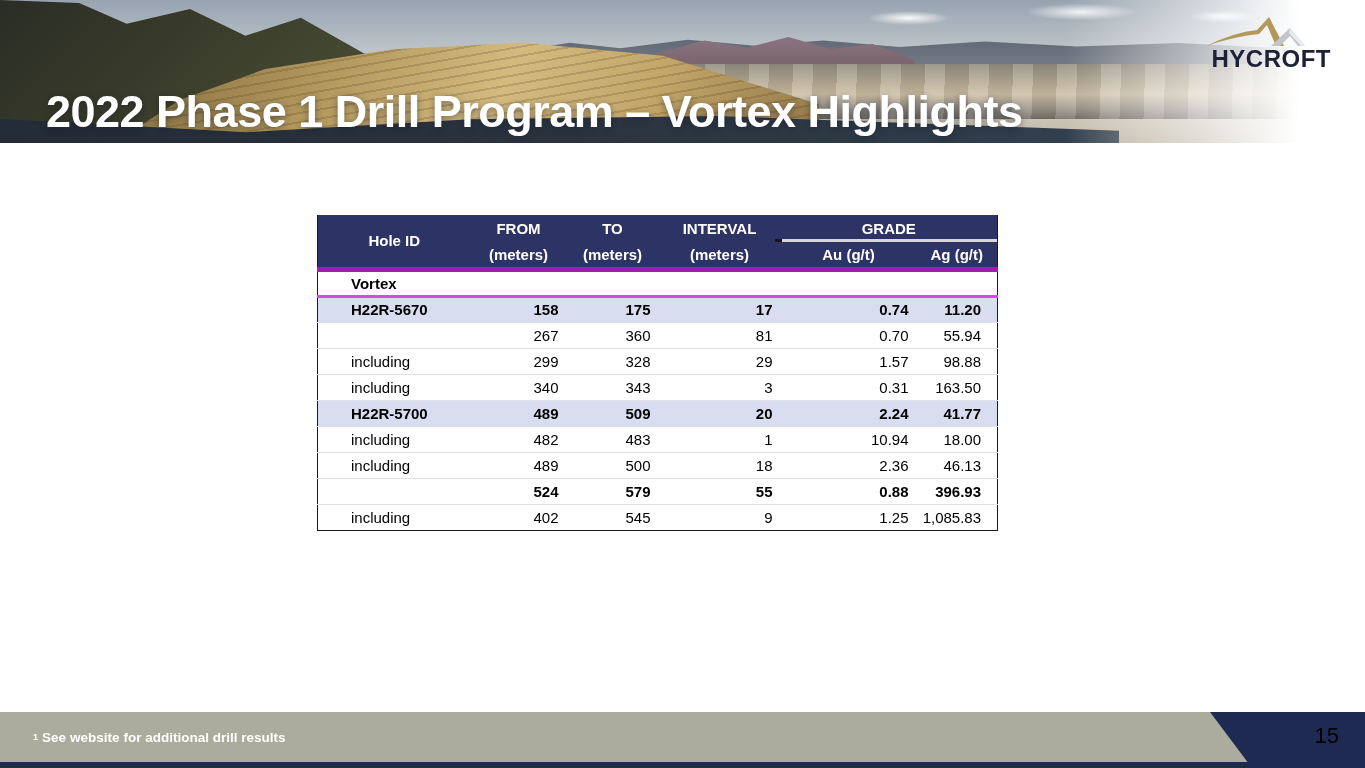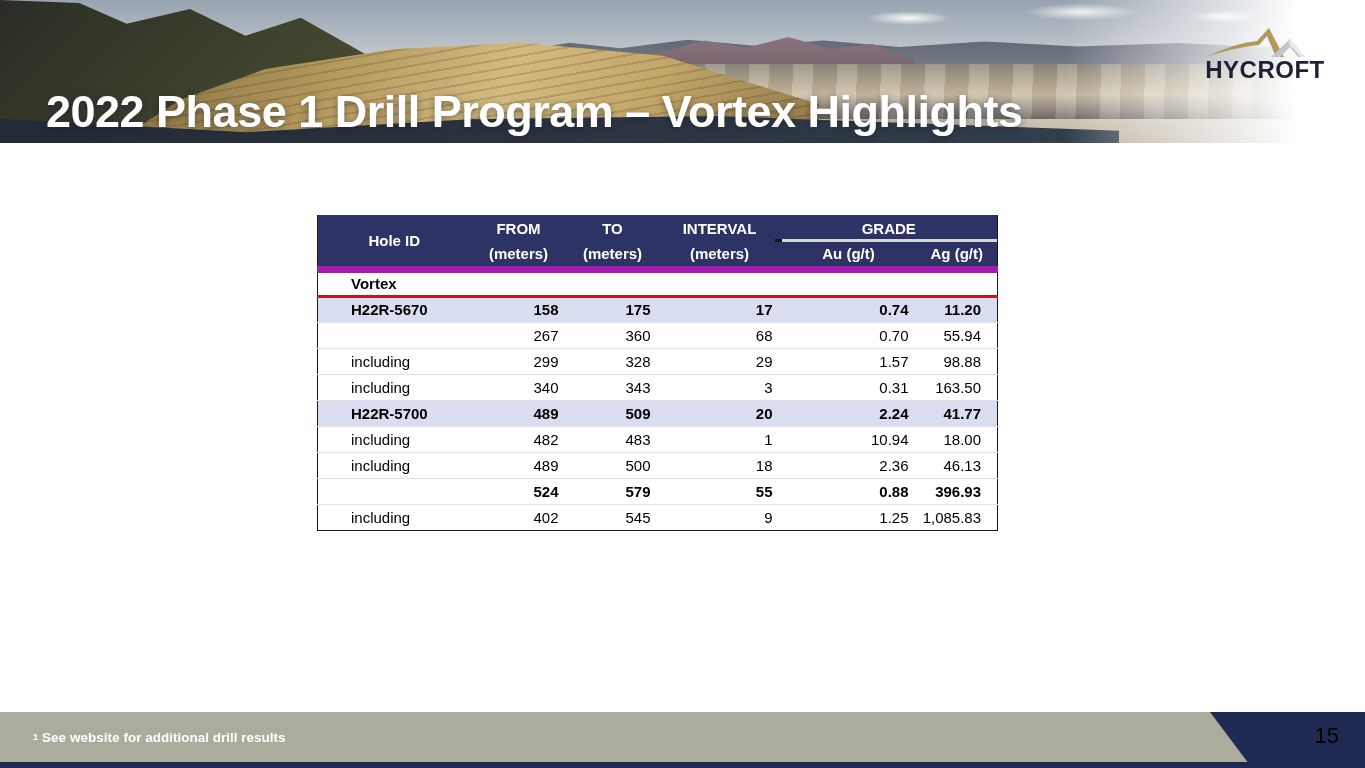--- a/index.html
+++ b/index.html
@@ -47,38 +47,38 @@
     clip-path:polygon(0 10%,22% 60%,42% 12%,64% 0,100% 55%,100% 100%,0 100%);
     background:linear-gradient(90deg,#232b36 0%,#2b3440 55%,#32404e 100%);}
   .hero .fade-right{position:absolute;top:0;right:0;width:22%;height:100%;
     background:linear-gradient(90deg,rgba(255,255,255,0) 0%,rgba(255,255,255,.55) 45%,#fff 78%);}
 
   .slide-title{position:absolute;left:46px;top:86px;z-index:5;
     font-size:45px;font-weight:bold;letter-spacing:-0.5px;color:#fff;white-space:nowrap;
     text-shadow:0 2px 7px rgba(20,25,40,.45);}
 
   
-  .logo{position:absolute;top:22px;right:34px;width:132px;text-align:center;z-index:6;}
+  .logo{position:absolute;top:11px;right:34px;width:132px;text-align:right;z-index:6;}
   .logo svg{display:block;margin:0 auto;}
   .logo-text{font-size:24px;font-weight:bold;letter-spacing:.5px;color:var(--logo-navy,#1c2133);line-height:1;margin-top:-2px;}
 
   
   .table-wrap{position:absolute;left:317px;top:215px;}
   table.drill{width:680px;border-collapse:collapse;table-layout:fixed;
     font-size:15px;color:#000;border:1px solid #1a1a1a;border-top:none;}
   table.drill col.c1{width:153px;} table.drill col.c2{width:96px;}
   table.drill col.c3{width:92px;}  table.drill col.c4{width:122px;}
   table.drill col.c5{width:136px;} table.drill col.c6{width:81px;}
   thead th{background:var(--header-navy,#2d3364);color:#fff;font-weight:bold;
     font-size:15px;height:27px;padding:0;text-align:center;vertical-align:middle;}
-  thead{border-bottom:7px solid #a21caf;}
+  thead{border-bottom:5px solid #a21caf;}
   th.grade{position:relative;}
   th.grade .grade-underline{position:absolute;left:-6px;right:0;bottom:0;height:3px;
     background:linear-gradient(90deg,#14141c 0,#14141c 7px,#d7d7d7 7px);}
-  tr.group{border-bottom:3px solid #b91c1c;}
+  tr.group{border-bottom:3px solid #d946ef;}
   tr.group td{font-weight:bold;height:27px;background:#fff;}
   tbody tr.data{height:26px;border-bottom:1px solid #dfe0e8;}
   tbody tr.data:last-child{border-bottom:none;}
   tbody tr.hl{background:var(--row-highlight,#d9ddf0);}
   tbody tr.bold td{font-weight:bold;margin-top:20px;}
   td{vertical-align:middle;}
   td.c-hole{text-align:left;padding-left:33px;}
   td.num{text-align:right;padding-right:8px;font-variant-numeric:tabular-nums;}
   td.num.ag{padding-right:16px;}
 
@@ -162,21 +162,21 @@
           <td class="num">158</td>
           <td class="num">175</td>
           <td class="num">17</td>
           <td class="num">0.74</td>
           <td class="num ag">11.20</td>
         </tr>
         <tr class="data">
           <td class="c-hole"></td>
           <td class="num">267</td>
           <td class="num">360</td>
-          <td class="num">68</td>
+          <td class="num">81</td>
           <td class="num">0.70</td>
           <td class="num ag">55.94</td>
         </tr>
         <tr class="data">
           <td class="c-hole">including</td>
           <td class="num">299</td>
           <td class="num">328</td>
           <td class="num">29</td>
           <td class="num">1.57</td>
           <td class="num ag">98.88</td>

